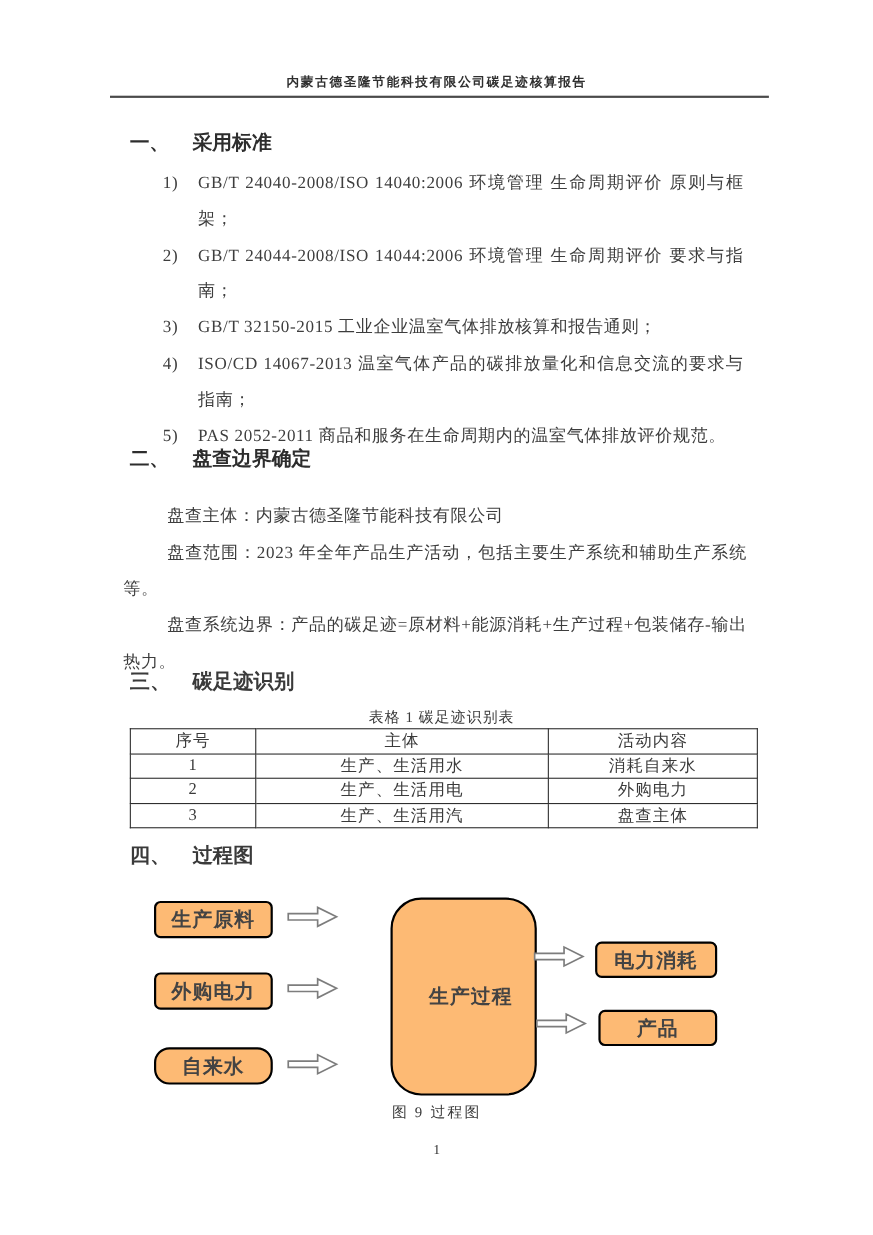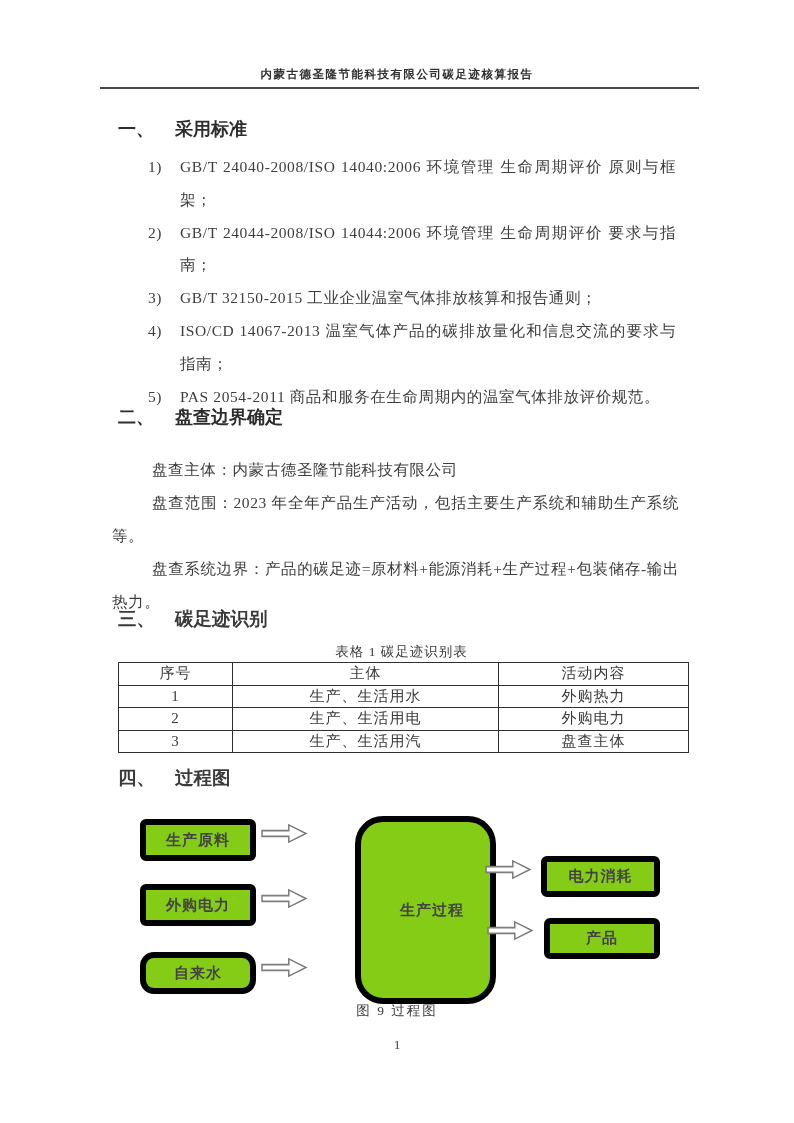--- a/index.html
+++ b/index.html
@@ -62,24 +62,24 @@
     height:21.5px;padding:0;
     text-align:center;vertical-align:middle;
     font-size:15px;color:#3a3a3a;letter-spacing:1px;
   }
   .col-no{width:113px;}
   .col-subject{width:265px;}
   .col-activity{width:189px;}
   
   .dbox{
     position:absolute;
-    background:#84cc16;border:6px solid #000000;border-radius:6px;
+    background:#fdba74;border:2px solid #000000;border-radius:6px;
     display:flex;align-items:center;justify-content:center;
     font-family:"Liberation Sans", sans-serif;
-    font-size:15px;font-weight:700;color:#434343;letter-spacing:1px;
+    font-size:18px;font-weight:700;color:#434343;letter-spacing:1px;
   }
   .dbox.process{border-radius:28px;}
   .flow-arrow{position:absolute;width:50px;height:21px;}
   .flow-arrow svg{display:block;width:100%;height:100%;}
   .fig-caption{
     position:absolute;top:986px;left:0;right:0;
     text-align:center;font-size:13.5px;color:#3a3a3a;letter-spacing:2px;
   }
   .page-number{
     position:absolute;top:1022px;left:0;right:0;
@@ -111,21 +111,21 @@
     <li class="std-item">
       <span class="li-num">3)</span>
       <span class="li-text">GB/T 32150-2015 工业企业温室气体排放核算和报告通则；</span>
     </li>
     <li class="std-item">
       <span class="li-num">4)</span>
       <span class="li-text">ISO/CD 14067-2013 温室气体产品的碳排放量化和信息交流的要求与指南；</span>
     </li>
     <li class="std-item">
       <span class="li-num">5)</span>
-      <span class="li-text">PAS 2054-2011 商品和服务在生命周期内的温室气体排放评价规范。</span>
+      <span class="li-text">PAS 2052-2011 商品和服务在生命周期内的温室气体排放评价规范。</span>
     </li>
   </ol>
 
   <div class="sec-heading sans" style="top:389px;">
     <span class="sec-num">二、</span>
     <span class="sec-title">盘查边界确定</span>
   </div>
 
   <div class="body-paras">
     <p>盘查主体：内蒙古德圣隆节能科技有限公司</p>
@@ -143,21 +143,21 @@
   <table class="fp-table">
     <tbody>
       <tr>
         <td class="col-no">序号</td>
         <td class="col-subject">主体</td>
         <td class="col-activity">活动内容</td>
       </tr>
       <tr>
         <td>1</td>
         <td>生产、生活用水</td>
-        <td>外购热力</td>
+        <td>消耗自来水</td>
       </tr>
       <tr>
         <td>2</td>
         <td>生产、生活用电</td>
         <td>外购电力</td>
       </tr>
       <tr>
         <td>3</td>
         <td>生产、生活用汽</td>
         <td>盘查主体</td>

